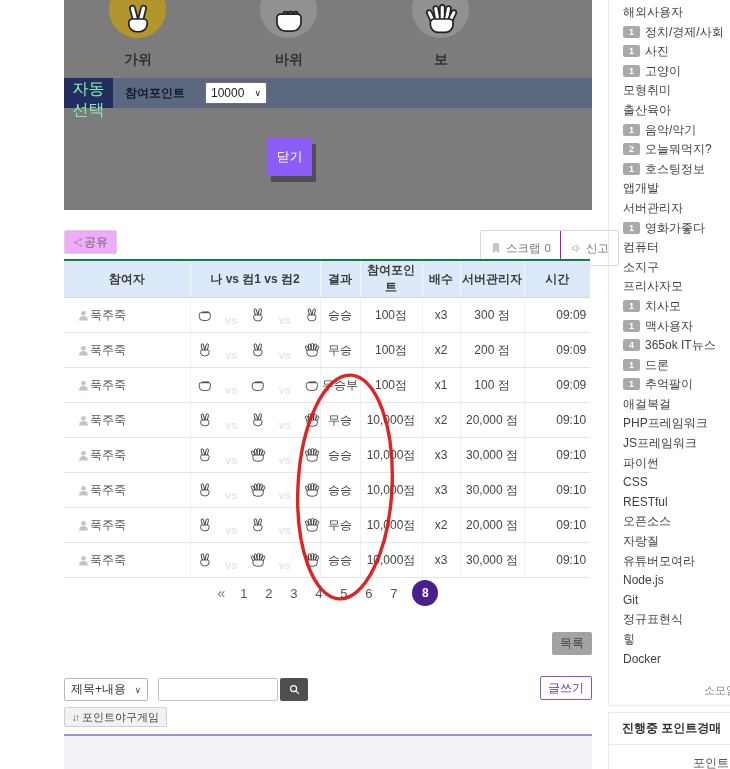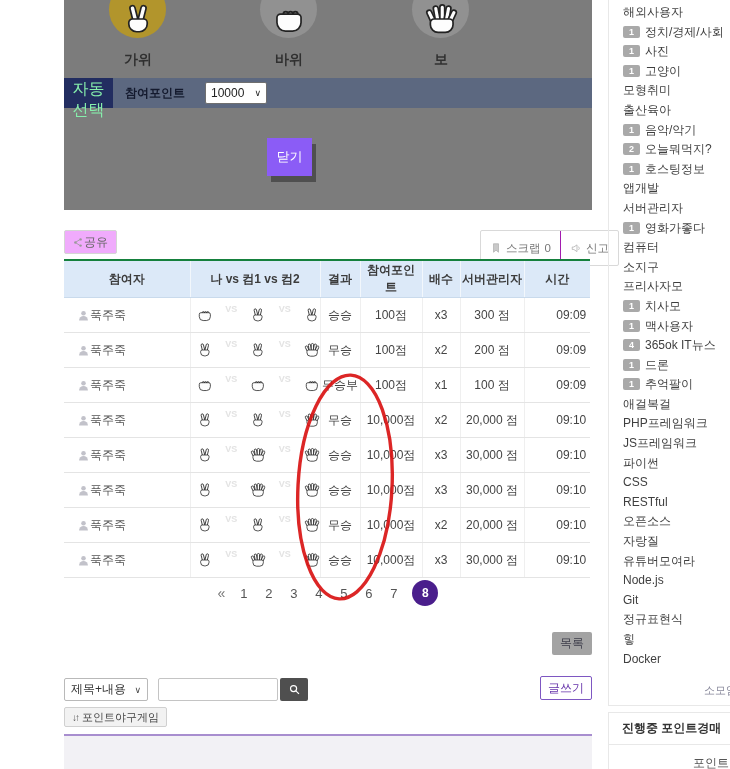--- a/index.html
+++ b/index.html
@@ -38,21 +38,21 @@
                 border-top:2px solid #15803d;}
   table.results th{background:#dce9f8;color:#3c3c3c;font-size:12px;font-weight:bold;height:30px;
                    border-right:1px solid #f2f7fc;border-bottom:1px solid #c9daec;}
   table.results th:last-child{border-right:none;margin-left:37px;}
   table.results td{height:34px;border-bottom:1px solid #e4e4e4;border-right:1px solid #efefef;
                    font-size:12px;color:#444;text-align:center;padding:0;}
   table.results td:last-child{border-right:none;padding-left:28px;}
   td.player{text-align:left;}
   .player-in{display:flex;align-items:center;padding-left:13px;color:#555;}
   .player-in svg{width:13px;height:13px;}
-  .hands{display:flex;align-items:flex-start;justify-content:center;gap:13px;margin-left:6px;}
+  .hands{display:flex;align-items:flex-end;justify-content:center;gap:13px;margin-left:6px;}
   .hands svg{width:22px;height:22px;}
   .vs{font-size:9px;font-weight:bold;color:#e3e3e3;}
   
   .annotation{position:absolute;left:64px;top:250px;width:528px;height:362px;pointer-events:none;z-index:6;}
   
   .pagination{position:absolute;left:64px;top:580px;width:528px;height:26px;display:flex;align-items:center;
               justify-content:center;gap:12px;}
   .page-prev{font-size:14px;color:#777;cursor:pointer;}
   .page-num{font-size:13px;color:#555;cursor:pointer;min-width:13px;text-align:center;}
   .page-num.active{width:26px;height:26px;border-radius:50%;background:#4a1e8c;color:#fff;font-weight:bold;

